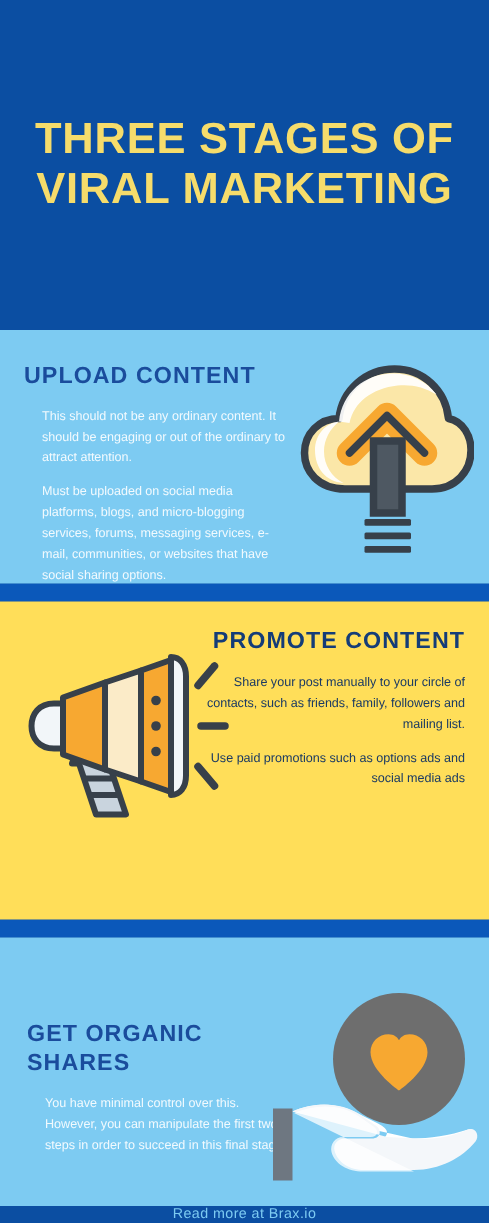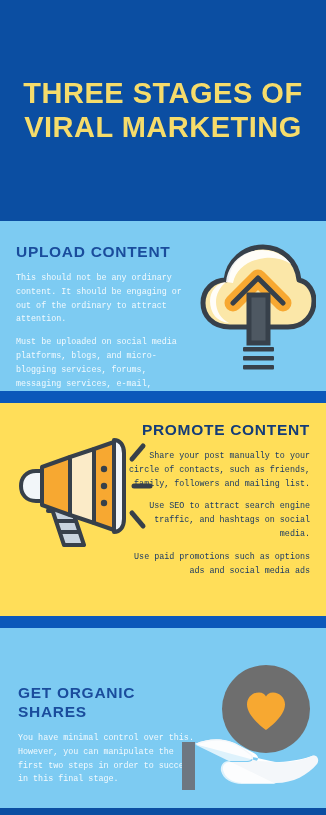--- a/index.html
+++ b/index.html
@@ -92,22 +92,21 @@
     text-transform: uppercase;
     margin: 0 0 10px 0;
     line-height: 1.22;
   }
   .sec-heading-dark {
     color: #143C78;
   }
   .body-text {
     font-size: 8.4px;
     line-height: 1.65;
-    margin: 0 0 9px 0;
-    font-family: Liberation Mono, monospace;
+    margin: 0 0 9px 12px;
   }
   .body-text:last-child { margin-bottom: 0; }
   .body-light { color: #F2FAFE; }
   .body-dark  { color: #1B3A63; }
 
   
   .icon-cloud {
     position: absolute;
     right: 10px;
     top: 14px;
@@ -187,21 +186,20 @@
       </svg>
     </div>
   </div>
 
   <div class="divider"></div>
 
   <div class="section section-yellow sec-promote">
     <div class="text-col-right">
       <h2 class="sec-heading sec-heading-dark">PROMOTE CONTENT</h2>
       <p class="body-text body-dark">Share your post manually to your circle of contacts, such as friends, family, followers and mailing list.</p>
-      <p class="body-text body-dark">Use SEO to attract search engine traffic, and hashtags on social media.</p>
       <p class="body-text body-dark">Use paid promotions such as options ads and social media ads</p>
     </div>
     <div class="icon-mega">
       <svg viewBox="0 0 140 122" xmlns="http://www.w3.org/2000/svg">
 
         <path d="M40 62 L68 62 L60 80 L34 80 Z" fill="#8FA4B8" stroke="#37404A" stroke-width="4" stroke-linejoin="round"></path>
         <path d="M38 78 L58 78 L70 114 L50 114 Z" fill="#C9D4DE" stroke="#37404A" stroke-width="4" stroke-linejoin="round"></path>
         <line x1="43" y1="90" x2="62" y2="90" stroke="#37404A" stroke-width="4"></line>
         <line x1="46" y1="101" x2="66" y2="101" stroke="#37404A" stroke-width="4"></line>
 
@@ -247,14 +245,17 @@
                  C138 97 136 93 132 94 C120 98 106 100 95 100" fill="#FFFFFF" stroke="none"></path>
         <path d="M15 82 C30 75 48 76 60 84 L70 91 C75 94 74 100 68 100 L50 100
                  C45 100 42 104 43 108 C45 116 53 121 63 121 L96 121 C113 121 128 113 137 102
                  C140 98 137 92 132 94 C121 99 108 101 97 100 L78 99" fill="#F4F7FA"></path>
         <path d="M16 83 C30 77 47 77 59 85 L69 92 C73 95 72 99 67 99 L49 99
                  C43 99 40 104 41 109 C43 117 52 122 62 122 L96 122" fill="#FFFFFF" opacity="0.75"></path>
       </svg>
     </div>
   </div>
 
+  <div class="footer">
+    <span class="footer-text">Read more at Brax.io</span>
+  </div>
 
 </div>
 
 </body></html>

